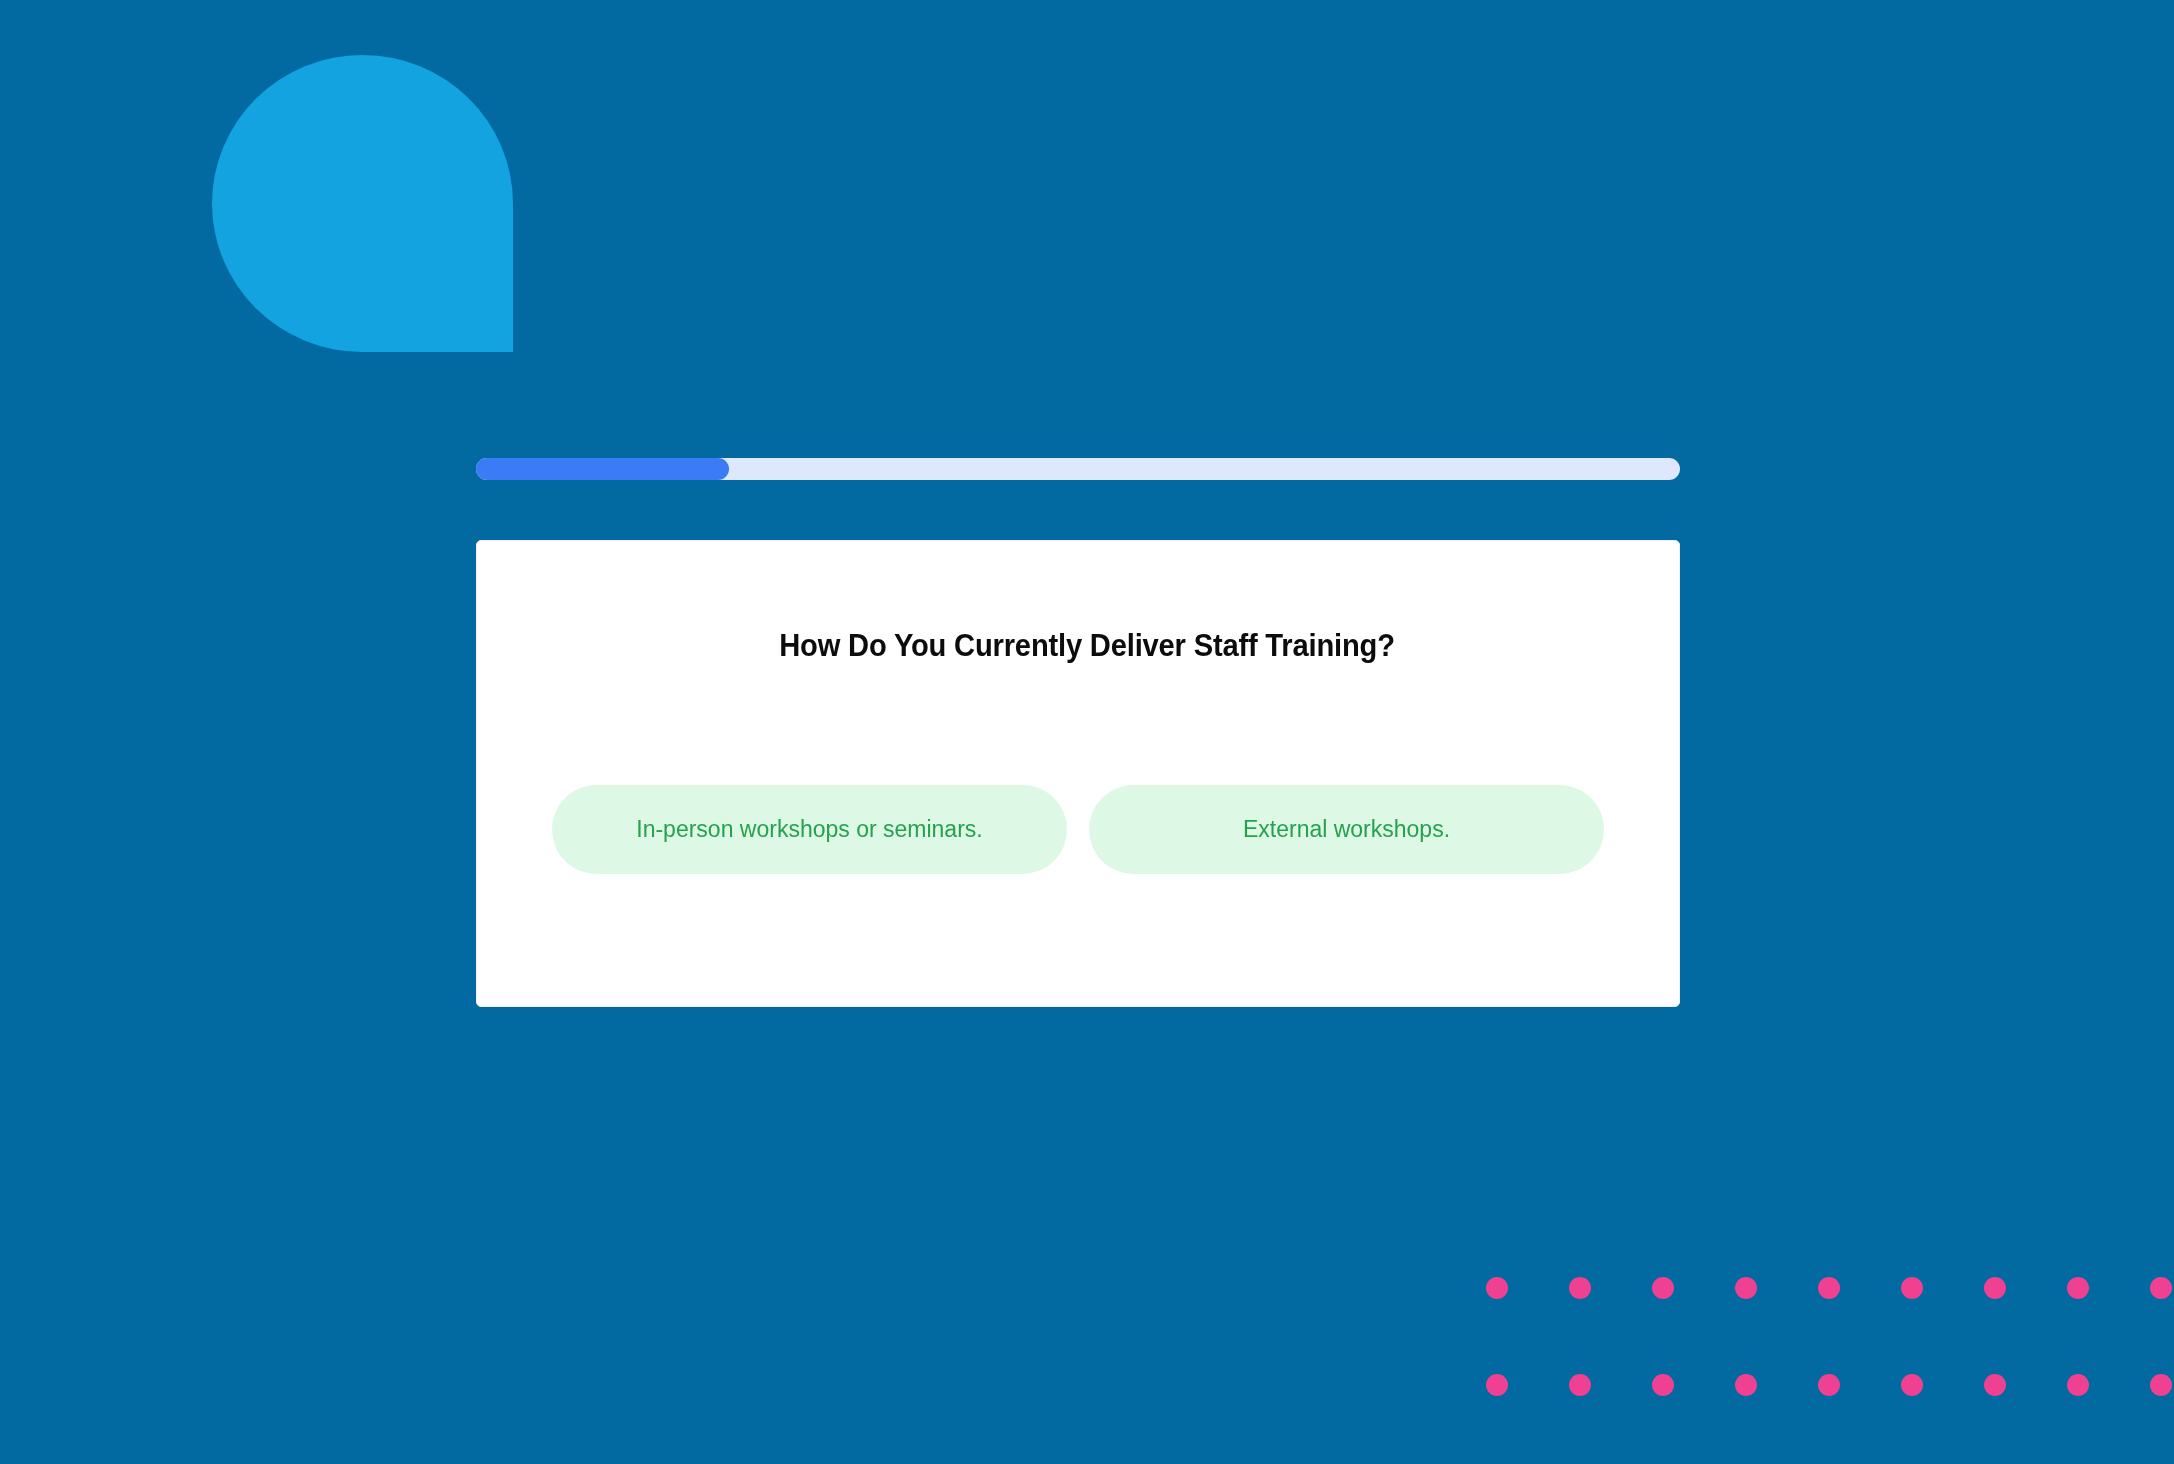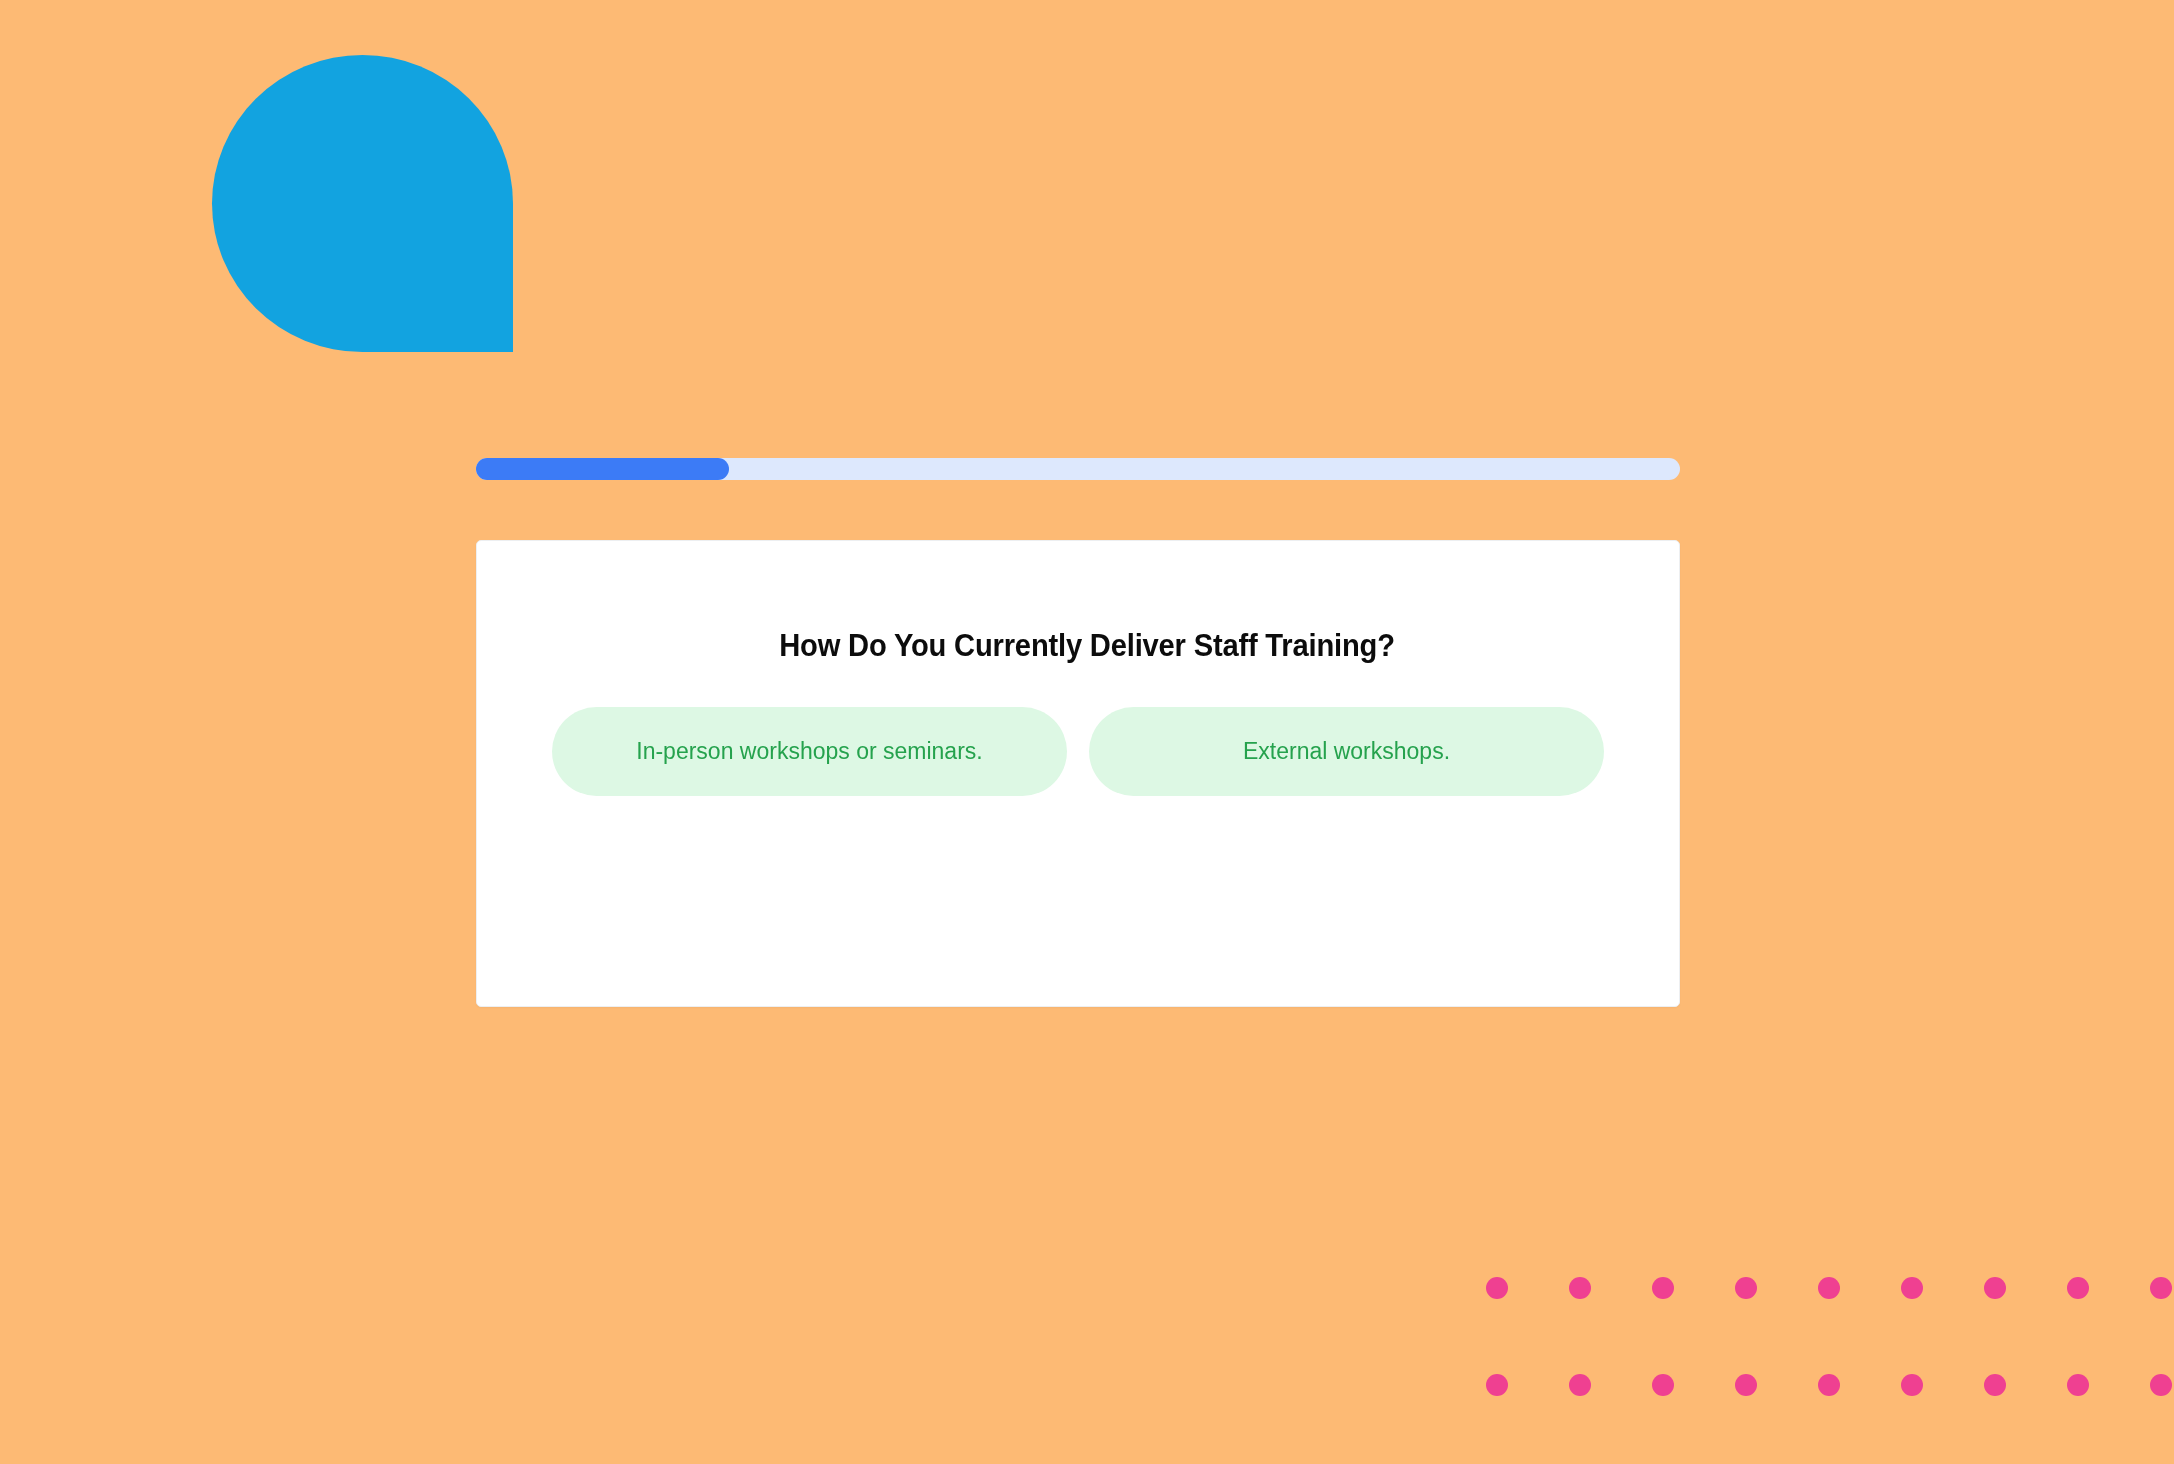--- a/index.html
+++ b/index.html
@@ -10,21 +10,21 @@
     height: 1464px;
     background: #ffffff;
     font-family: "Liberation Sans", sans-serif;
     overflow: hidden;
   }
 
   .page {
     position: relative;
     width: 2174px;
     height: 1464px;
-    background: #fdba74;
+    background: #0369a1;
   }
 
   
   .bubble {
     position: absolute;
     left: 212px;
     top: 55px;
     width: 301px;
     height: 297px;
     background: #12a3e0;
@@ -78,21 +78,21 @@
     color: #0c0c0c;
     letter-spacing: -0.2px;
     font-family: "Liberation Sans Narrow", "Liberation Sans", sans-serif;
     transform: scaleX(0.94);
   }
 
   
   .options {
     position: absolute;
     left: 552px;
-    top: 707px;
+    top: 785px;
     width: 1052px;
     display: grid;
     grid-template-columns: 515px 515px;
     column-gap: 22px;
     row-gap: 14px;
   }
 
   .option-pill {
     height: 89px;
     background: #ddf8e4;

